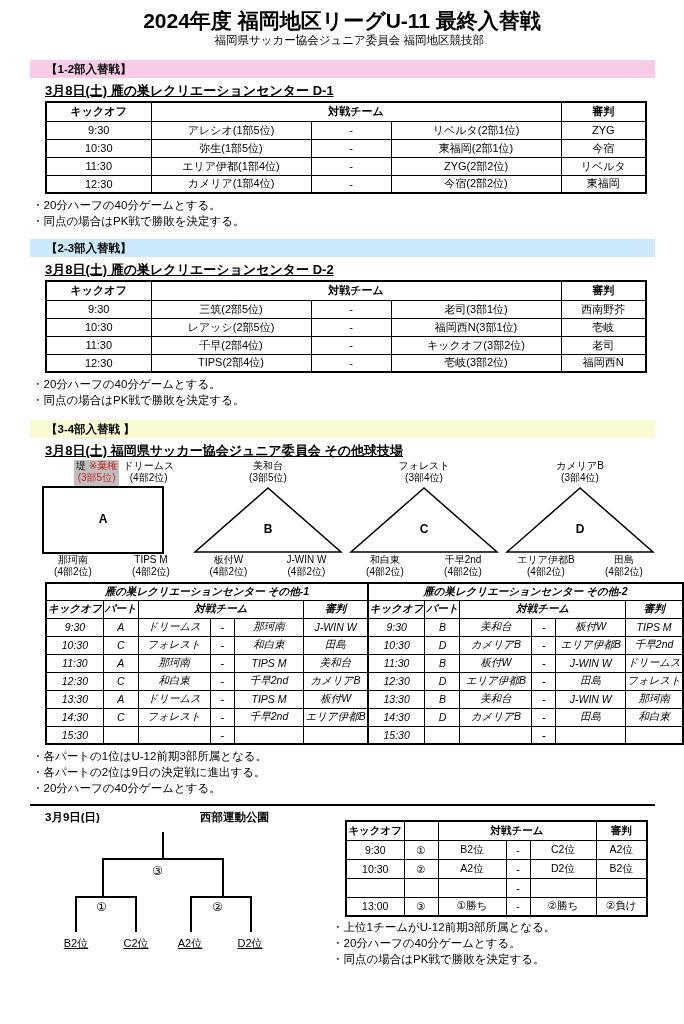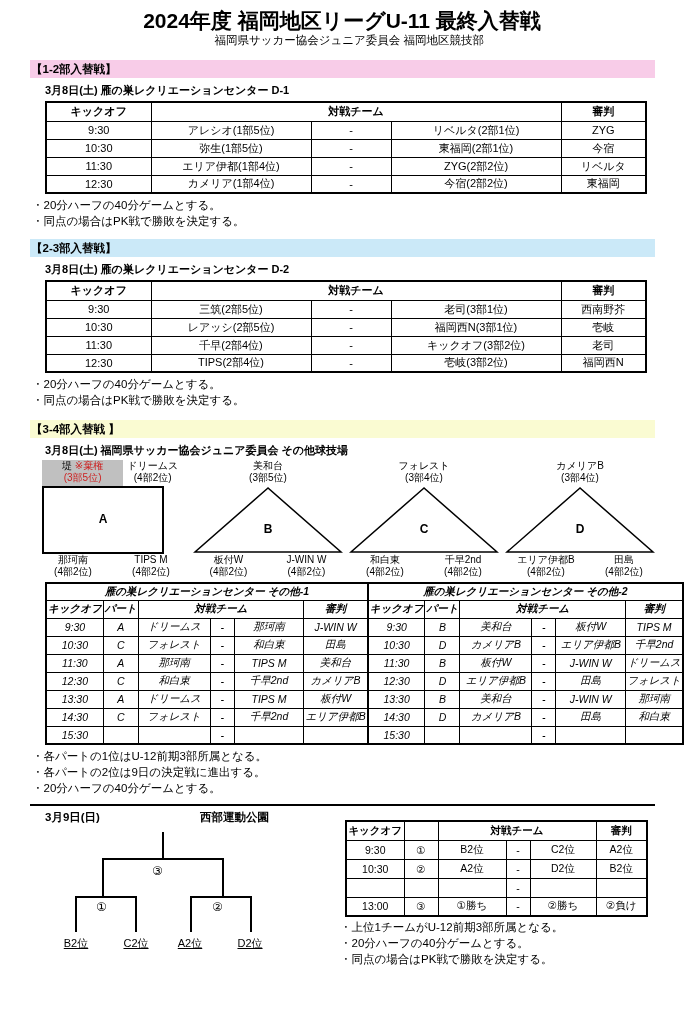--- a/index.html
+++ b/index.html
@@ -2,46 +2,46 @@
 <html style="--banner_pink: #f8cce8; --banner_blue: #cbe9f8; --banner_yellow: #fafbd2; --withdraw_bg: #c0c0c0; --withdraw_red: #cc2222;"><head>
 <meta charset="utf-8">
 <style>
   * { box-sizing: border-box; margin: 0; padding: 0; }
   body { background: #fff; font-family: "Liberation Sans", "DejaVu Sans", sans-serif; color: #000; }
   .page { position: relative; width: 684px; height: 1024px; background: #fff; overflow: hidden; padding-top: 10px; }
 
   .title { text-align: center; font-size: 21px; font-weight: bold; height: 22px; line-height: 22px; }
   .subtitle { text-align: right; padding-right: 200px; font-size: 11.5px; height: 16px; line-height: 16px; }
 
-  .banner { height: 18px; line-height: 18px; margin: 0 29px 0 30px; padding-left: 1px; font-size: 11.5px; font-weight: bold; }
+  .banner { height: 18px; line-height: 18px; margin: 0 29px 0 30px; padding-left: 16px; font-size: 11.5px; font-weight: bold; }
   .banner.pink { background: var(--banner_pink, #f8cce8); }
   .banner.blue { background: var(--banner_blue, #cbe9f8); }
   .banner.yellow { background: var(--banner_yellow, #fafbd2); }
   .banner1 { margin-top: 12px; }
   .banner2 { margin-top: 10px; }
   .banner3 { margin-top: 12px; }
 
-  .venue { margin: 5px 0 0 45px; font-size: 11px; font-weight: bold; height: 15px; line-height: 15px; }
+  .venue { margin: 5px 0 0 45px; font-size: 13px; font-weight: bold; height: 15px; line-height: 15px; text-decoration: underline; }
 
   table { border-collapse: collapse; table-layout: fixed; }
   .match-table { margin: 3px 0 0 45px; font-size: 11px; border: 2px solid #000; }
   .match-table th, .match-table td { border: 1px solid #000; text-align: center; height: 18px; padding: 0 2px; overflow: hidden; white-space: nowrap; }
   .match-table th { height: 19px; font-weight: bold; }
 
   .notes { margin: 3px 0 0 32px; }
   .note { font-size: 11.5px; line-height: 16px; height: 16px; white-space: nowrap; }
 
   
   .groups { display: flex; margin: 2px 26px 0 34px; height: 120px; }
   .group { position: relative; width: 156px; height: 120px; }
   .team-label { font-size: 10px; line-height: 12px; text-align: center; white-space: nowrap; }
   .g-top { position: absolute; top: 0; left: 0; right: 0; height: 26px; display: flex; justify-content: center; gap: 4px; }
   .g-top.a-top { justify-content: flex-start; padding-left: 8px; }
   .g-bottom { position: absolute; bottom: 0; left: 0; right: 0; height: 26px; display: flex; justify-content: space-around; }
-  .withdraw { background: var(--withdraw_bg, #c0c0c0); padding: 0 20px; }
+  .withdraw { background: var(--withdraw_bg, #c0c0c0); padding: 0 2px; margin-left: 32px; }
   .red { color: var(--withdraw_red, #cc2222); }
   .rect { position: absolute; top: 26px; left: 8px; width: 122px; height: 68px; border: 2px solid #000; }
   .gletter { position: absolute; left: 0; right: 0; top: 24px; text-align: center; font-size: 12px; font-weight: bold; }
   .tri-wrap { position: absolute; top: 26px; left: 2px; width: 152px; height: 68px; }
   .tri-wrap svg { display: block; width: 152px; height: 68px; }
   .tri-letter { position: absolute; left: 0; right: 0; top: 36px; text-align: center; font-size: 12px; font-weight: bold; }
 
   
   .dual { display: flex; margin: 2px 0 0 45px; font-style: italic; }
   .mini-table { border: 2px solid #000; font-size: 10.5px; }
@@ -57,21 +57,21 @@
   .b-date { position: absolute; left: 45px; top: 4px; font-size: 11.5px; font-weight: bold; }
   .b-venue { position: absolute; left: 200px; top: 4px; font-size: 11.5px; font-weight: bold; }
   .bracket { position: absolute; left: 70px; top: 26px; width: 220px; height: 150px; }
   .hline { position: absolute; height: 2px; background: #000; }
   .vline { position: absolute; width: 2px; background: #000; }
   .bnum { position: absolute; font-size: 12px; }
   .bteam { position: absolute; width: 44px; text-align: center; font-size: 11px; text-decoration: underline; white-space: nowrap; }
   .bottom-table { position: absolute; left: 345px; top: 14px; font-size: 10.5px; border: 2px solid #000; }
   .bottom-table th, .bottom-table td { border: 1px solid #000; text-align: center; height: 19px; padding: 0 1px; overflow: hidden; white-space: nowrap; }
   .bottom-table th { font-weight: bold; }
-  .b-notes { position: absolute; left: 340px; top: 113px; }
+  .b-notes { position: absolute; left: 332px; top: 113px; }
 </style>
 </head>
 <body>
 
 <div class="page">
 
   <div class="title">2024年度 福岡地区リーグU-11 最終入替戦</div>
   <div class="subtitle">福岡県サッカー協会ジュニア委員会 福岡地区競技部</div>
 
   <div class="banner pink banner1">【1-2部入替戦】</div>

